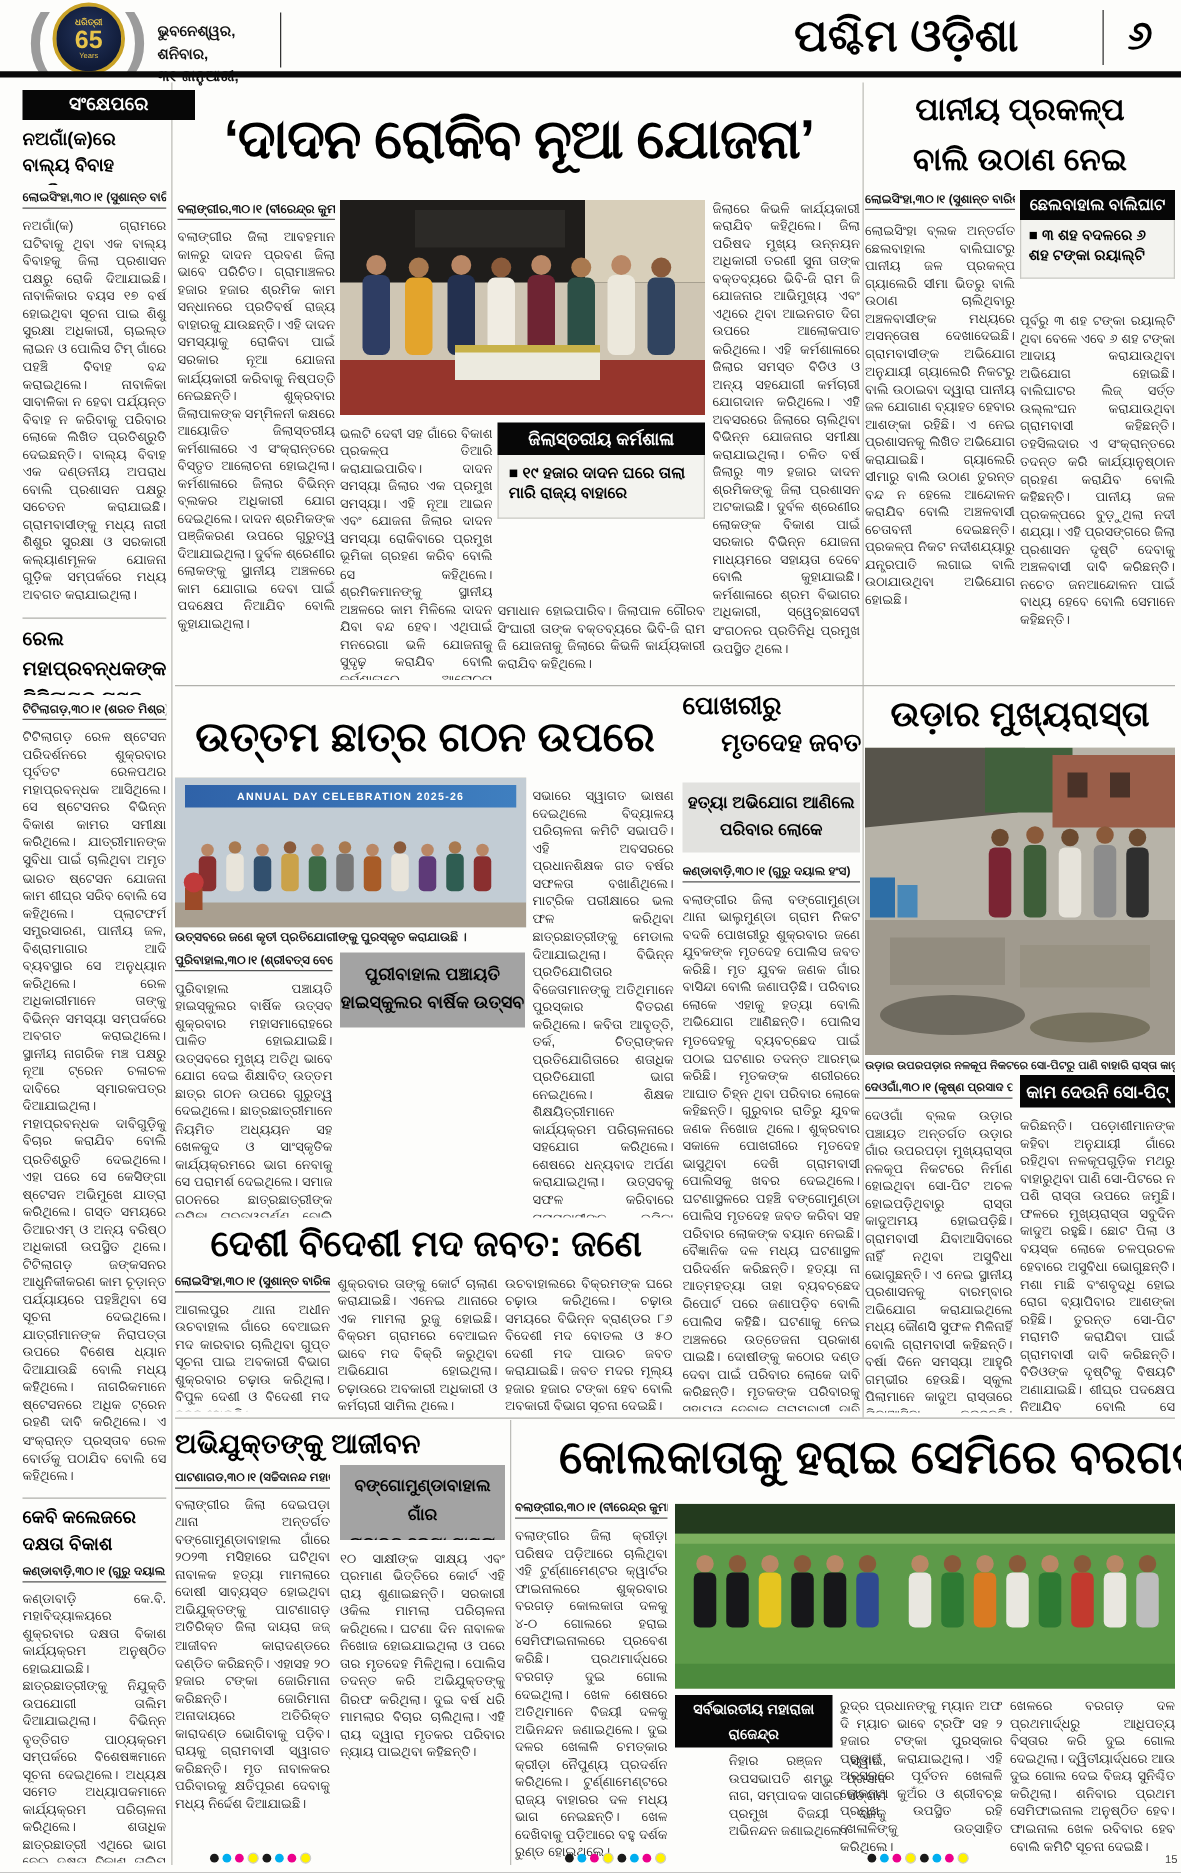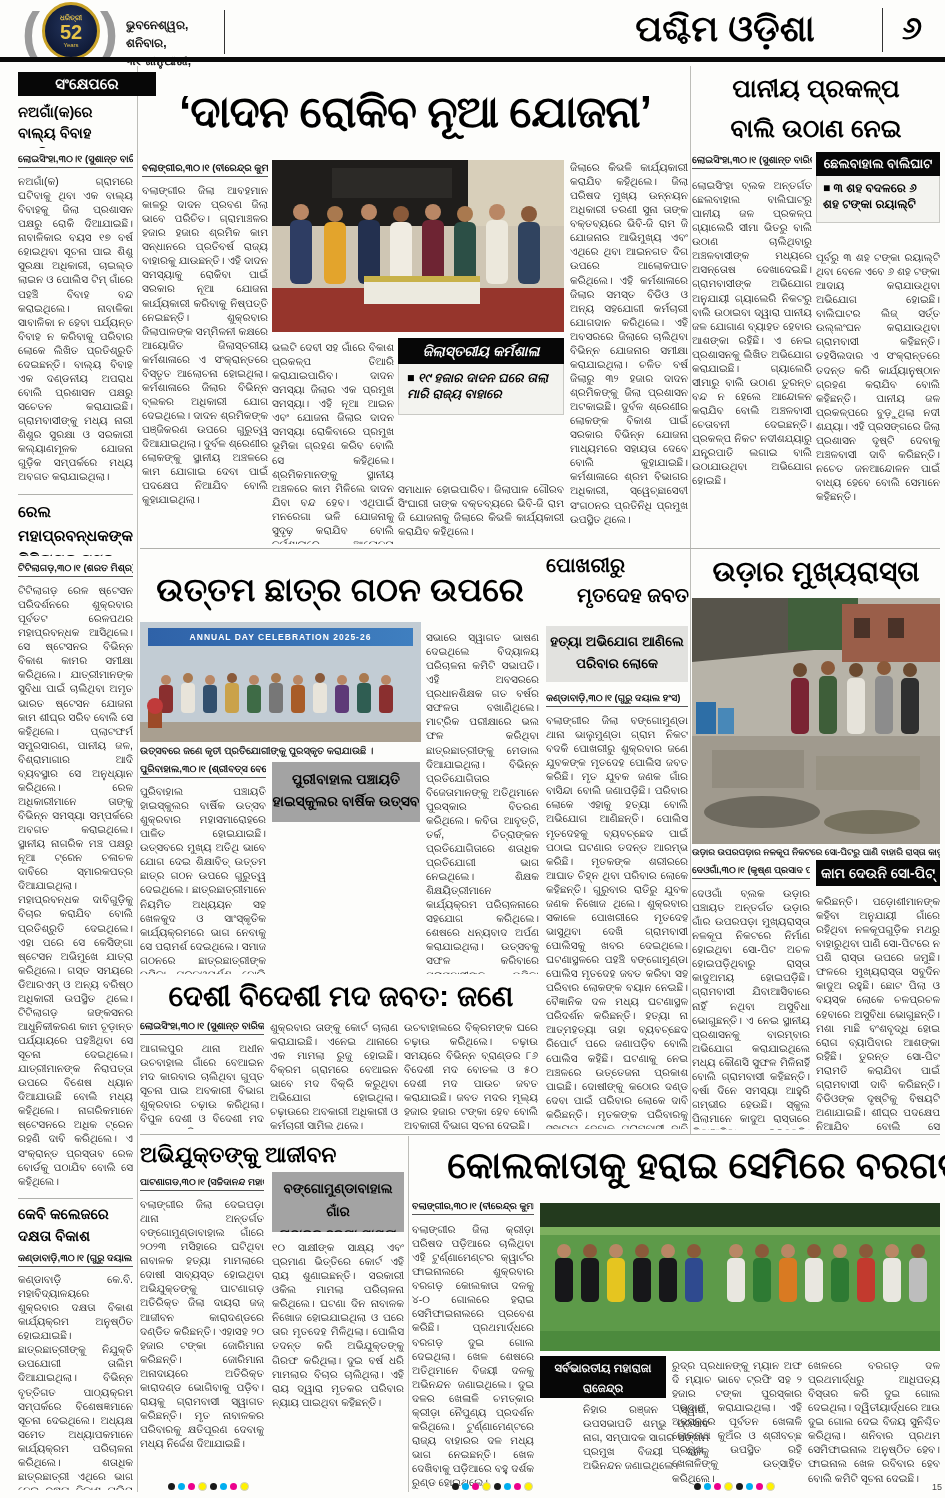--- a/index.html
+++ b/index.html
@@ -32,21 +32,21 @@
   .headline-quotes{letter-spacing:-1px;}
 </style>
 </head>
 <body>
 
 <div class="page">
 
   <span class="ab ornament" style="left:22px;top:4px;">(</span>
   <div class="logo-badge" style="left:42px;top:2px;">
     <div style="font-size:7px;font-weight:bold;">ଧରିତ୍ରୀ</div>
-    <div style="font-size:20px;font-weight:bold;line-height:1;">52</div>
+    <div style="font-size:20px;font-weight:bold;line-height:1;">65</div>
     <div style="font-size:6px;">Years</div>
   </div>
   <span class="ab ornament" style="left:100px;top:4px;">)</span>
 
   <div class="ab" style="left:126px;top:16px;width:94px;font-size:12px;font-weight:bold;line-height:1.5;">
     <div>ଭୁବନେଶ୍ୱର, ଶନିବାର,</div>
     <div>୩୧ ଜାନୁଆରୀ, ୨୦୨୬</div>
   </div>
   <div class="vr" style="left:224px;top:10px;height:44px;background:#333;"></div>
 
@@ -109,21 +109,21 @@
         <circle cx="257" cy="54" r="8" fill="#8a5a3a"></circle>
           <rect x="246" y="62" width="22" height="62" rx="6" fill="#30435f"></rect>
       </g>
       <rect x="92" y="116" width="116" height="28" fill="#eceadf"></rect>
       <rect x="92" y="116" width="116" height="6" fill="#c8b24a"></rect>
     </svg>
   </div>
 
   <div class="ab bt" style="left:272px;top:340px;width:122px;height:204px;">ଭଲଟି ଦେବୀ ସହ ଗାଁରେ ବିକାଶ ପ୍ରକଳ୍ପ ତିଆରି କରାଯାଇପାରିବ। ଦାଦନ ସମସ୍ୟା ଜିଲାର ଏକ ପ୍ରମୁଖ ସମସ୍ୟା। ଏହି ନୂଆ ଆଇନ ଏବଂ ଯୋଜନା ଜିଲାର ଦାଦନ ସମସ୍ୟା ରୋକିବାରେ ପ୍ରମୁଖ ଭୂମିକା ଗ୍ରହଣ କରିବ ବୋଲି ସେ କହିଥିଲେ। ଶ୍ରମିକମାନଙ୍କୁ ସ୍ଥାନୀୟ ଅଞ୍ଚଳରେ କାମ ମିଳିଲେ ଦାଦନ ଯିବା ବନ୍ଦ ହେବ। ଏଥିପାଇଁ ମନରେଗା ଭଳି ଯୋଜନାକୁ ସୁଦୃଢ଼ କରାଯିବ ବୋଲି କର୍ମଶାଳାରେ ଆଲୋଚନା ହୋଇଥିଲା।</div>
 
-  <div class="ab" style="left:398px;top:338px;width:166px;font-style:italic;">
+  <div class="ab" style="left:398px;top:338px;width:166px;">
     <div class="bb" style="height:26px;font-size:14px;line-height:26px;">ଜିଲାସ୍ତରୀୟ କର୍ମଶାଳା</div>
     <div class="bullets">
       <div>■ ୧୯ ହଜାର ଦାଦନ ଘରେ ତାଲା ମାରି ରାଜ୍ୟ ବାହାରେ</div>
     </div>
   </div>
   <div class="ab bt" style="left:398px;top:482px;width:166px;height:62px;">ସମାଧାନ ହୋଇପାରିବ। ଜିଲାପାଳ ଗୌରବ ସିଂଘାରୀ ତାଙ୍କ ବକ୍ତବ୍ୟରେ ଭିବି-ଜି ରାମ ଜି ଯୋଜନାକୁ ଜିଲାରେ କିଭଳି କାର୍ଯ୍ୟକାରୀ କରାଯିବ କହିଥିଲେ।</div>
 
   <div class="ab bt" style="left:570px;top:160px;width:118px;height:384px;">ଜିଲାରେ କିଭଳି କାର୍ଯ୍ୟକାରୀ କରାଯିବ କହିଥିଲେ। ଜିଲା ପରିଷଦ ମୁଖ୍ୟ ଉନ୍ନୟନ ଅଧିକାରୀ ତରଣୀ ସୁନା ତାଙ୍କ ବକ୍ତବ୍ୟରେ ଭିବି-ଜି ରାମ ଜି ଯୋଜନାର ଆଭିମୁଖ୍ୟ ଏବଂ ଏଥିରେ ଥିବା ଆଇନଗତ ଦିଗ ଉପରେ ଆଲୋକପାତ କରିଥିଲେ। ଏହି କର୍ମଶାଳାରେ ଜିଲାର ସମସ୍ତ ବିଡିଓ ଓ ଅନ୍ୟ ସହଯୋଗୀ କର୍ମଚାରୀ ଯୋଗଦାନ କରିଥିଲେ। ଏହି ଅବସରରେ ଜିଲାରେ ଚାଲିଥିବା ବିଭିନ୍ନ ଯୋଜନାର ସମୀକ୍ଷା କରାଯାଇଥିଲା। ଚଳିତ ବର୍ଷ ଜିଲାରୁ ୩୨ ହଜାର ଦାଦନ ଶ୍ରମିକଙ୍କୁ ଜିଲା ପ୍ରଶାସନ ଅଟକାଇଛି। ଦୁର୍ବଳ ଶ୍ରେଣୀର ଲୋକଙ୍କ ବିକାଶ ପାଇଁ ସରକାର ବିଭିନ୍ନ ଯୋଜନା ମାଧ୍ୟମରେ ସହାୟତା ଦେବେ ବୋଲି କୁହାଯାଇଛି। କର୍ମଶାଳାରେ ଶ୍ରମ ବିଭାଗର ଅଧିକାରୀ, ସ୍ୱେଚ୍ଛାସେବୀ ସଂଗଠନର ପ୍ରତିନିଧି ପ୍ରମୁଖ ଉପସ୍ଥିତ ଥିଲେ।</div>
 
   <div class="ab hl" style="left:692px;top:70px;width:248px;height:36px;font-size:25px;line-height:36px;">ପାନୀୟ ପ୍ରକଳ୍ପ ଗ୍ୟାଲେରି ସୀମାରୁ</div>

